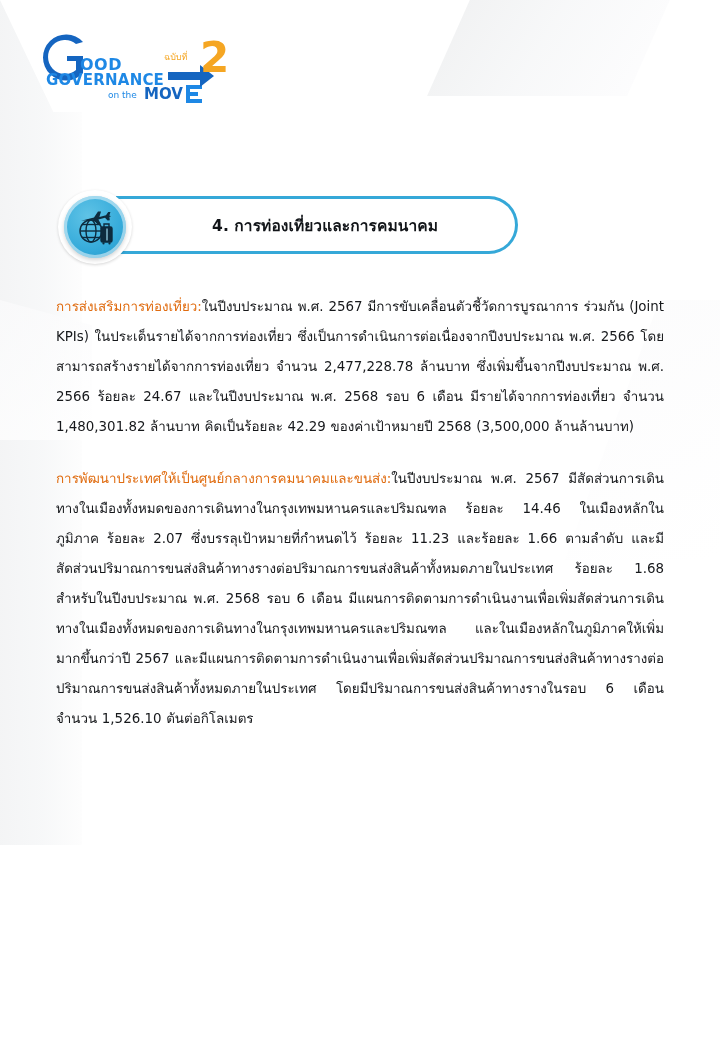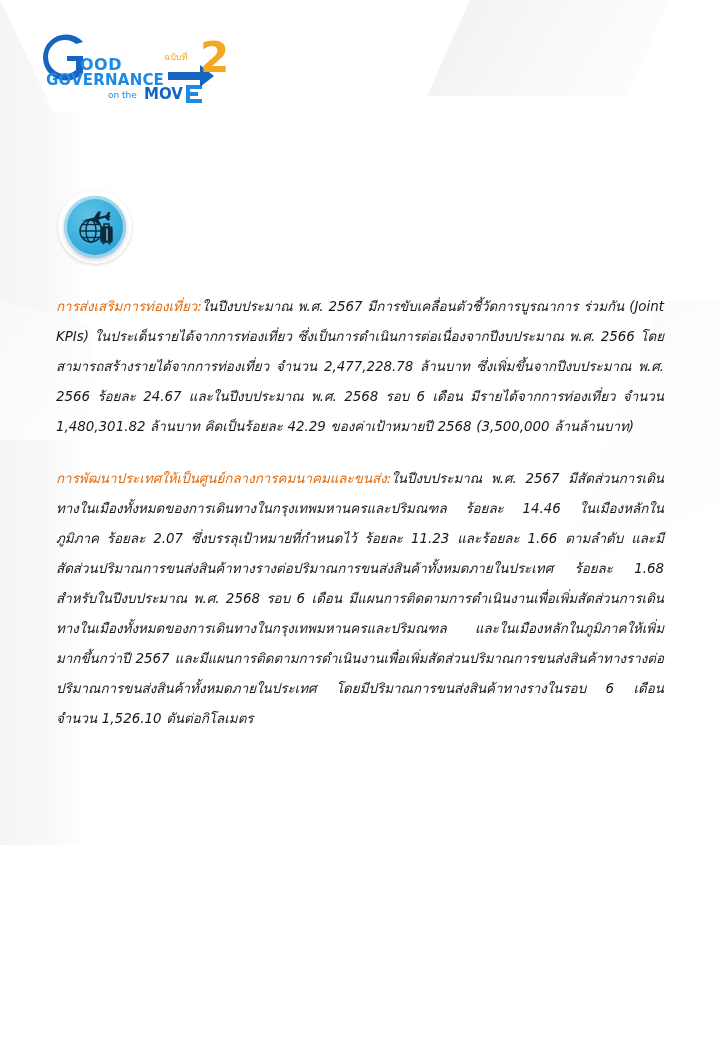--- a/index.html
+++ b/index.html
@@ -181,21 +181,20 @@
   }
   .banner-icon-disc svg { display: block; }
 
   
   .content {
     position: absolute;
     left: 56px;
     top: 292px;
     width: 608px;
     z-index: 2;
-    font-style: italic;
   }
   .para {
     font-size: 13.4px;
     line-height: 30px;
     color: #16181b;
     text-align: justify;
     text-justify: inter-word;
     margin: 0 0 22px 0;
     word-spacing: 0.4px;
   }
@@ -256,20 +255,23 @@
         <path d="M128 40 l32 0 0 -7 14 11 -14 11 0 -7 -32 0 z"></path>
       </g>
 
       <text x="160" y="40" font-family="'DejaVu Sans','Liberation Sans',sans-serif" font-size="42" font-weight="bold" fill="#f5a623">2</text>
 
       <text x="124" y="28" font-family="'DejaVu Sans','Liberation Sans',sans-serif" font-size="9" fill="#f5a623">ฉบับที่</text>
     </svg>
   </div>
 
   <div class="section-banner">
+    <div class="banner-pill">
+      <span class="banner-title">4. การท่องเที่ยวและการคมนาคม</span>
+    </div>
     <div class="banner-icon-wrap">
       <div class="banner-icon-disc">
         <svg width="42" height="42" viewBox="0 0 42 42">
           <g fill="none" stroke="#0d2b3e" stroke-width="1.4">
 
             <circle cx="17" cy="25" r="11"></circle>
             <ellipse cx="17" cy="25" rx="5" ry="11"></ellipse>
             <line x1="6" y1="25" x2="28" y2="25"></line>
             <line x1="8" y1="18.5" x2="26" y2="18.5"></line>
             <line x1="8" y1="31.5" x2="26" y2="31.5"></line>

